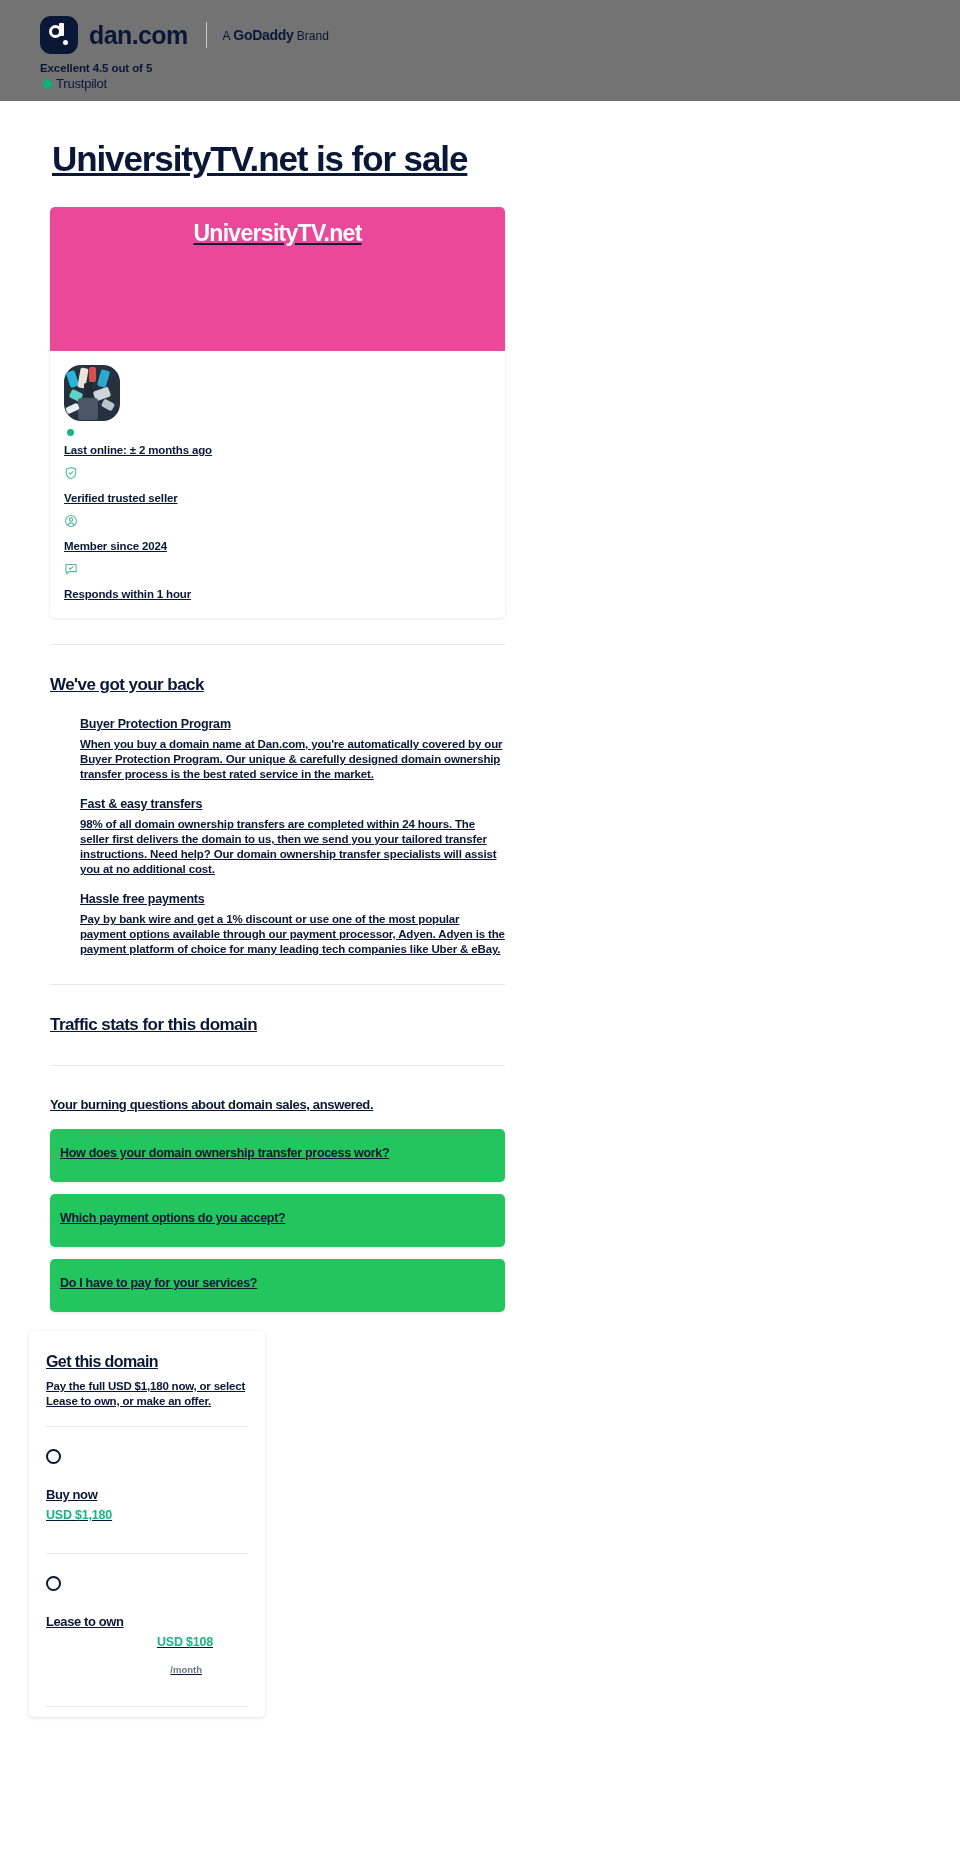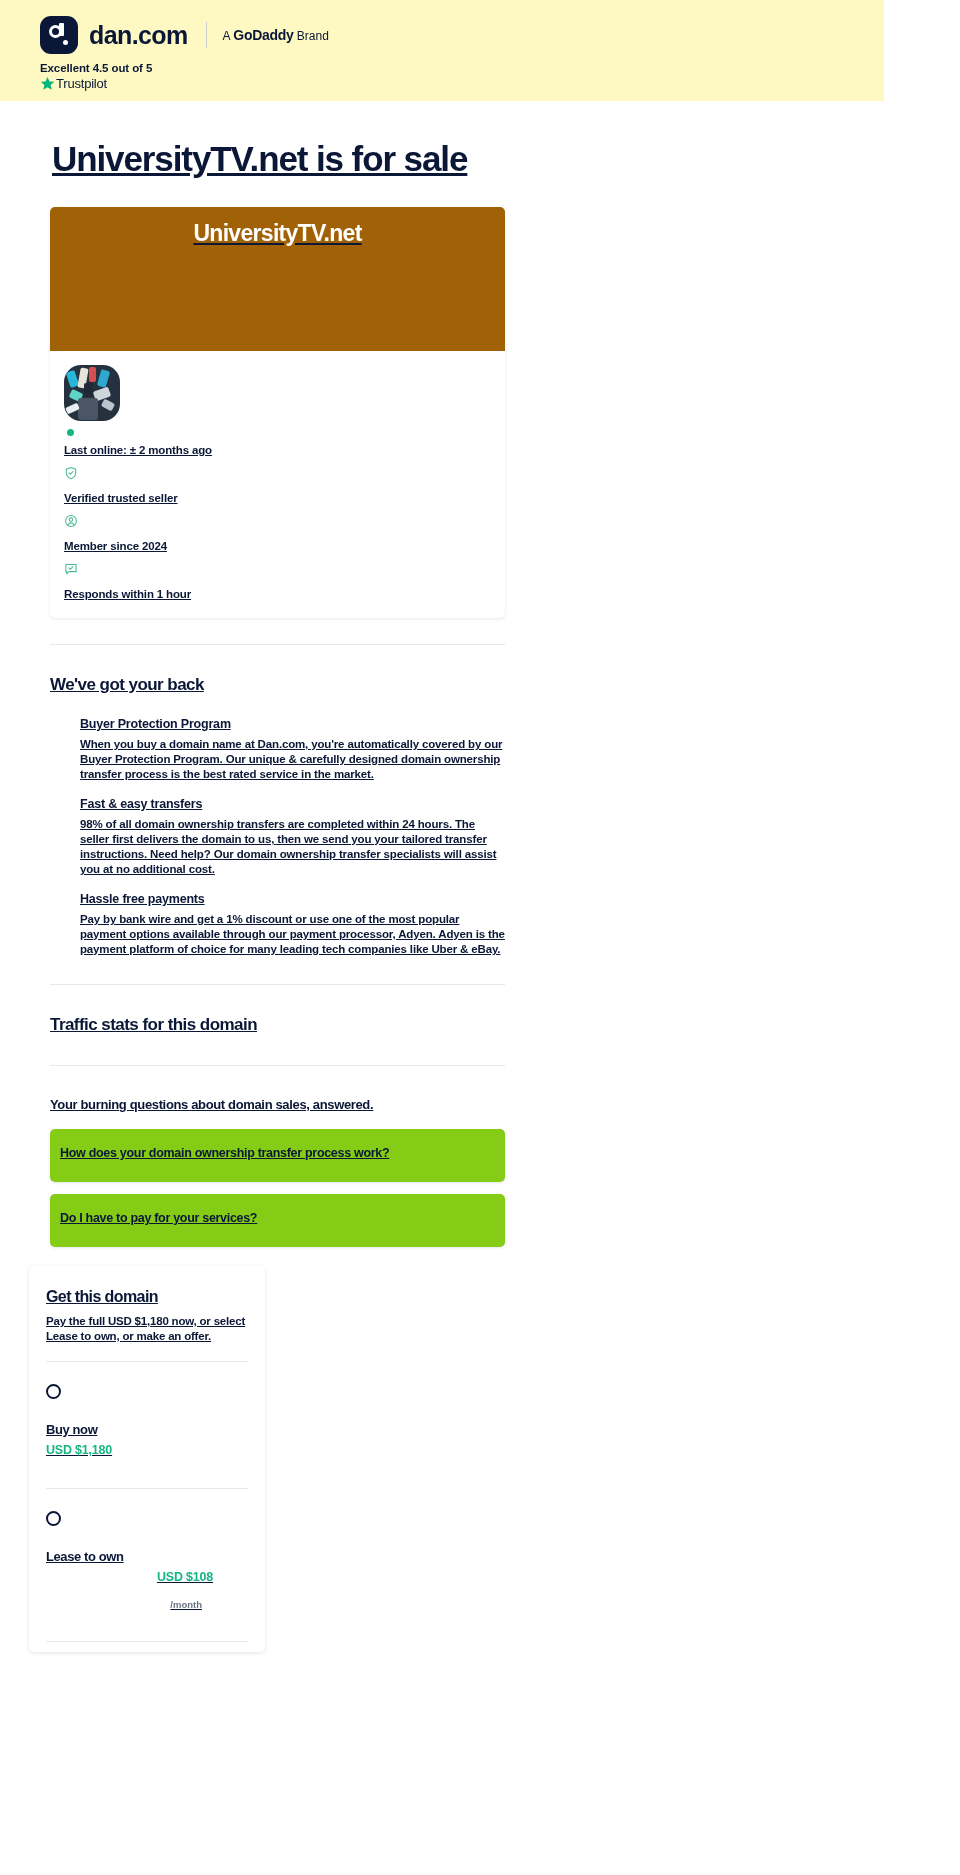--- a/index.html
+++ b/index.html
@@ -9,23 +9,23 @@
     width: 960px;
     min-height: 1875px;
     background: #ffffff;
     font-family: "Liberation Sans", sans-serif;
     color: #0b1736;
     -webkit-font-smoothing: antialiased;
   }
 
   
   .topbar {
-    width: 884px;
+    width: 960px;
     height: 101px;
-    background: #fef9c3;
+    background: #737373;
     position: relative;
   }
   .topbar-inner {
     padding: 14px 0 0 40px;
   }
   .brand-row {
     display: flex;
     align-items: center;
     height: 42px;
   }
@@ -121,21 +121,21 @@
   .listing-card {
     width: 455px;
     margin: 28px 0 0 50px;
     background: #ffffff;
     border-radius: 5px;
     box-shadow: 0 1px 3px rgba(11,23,54,0.10);
     overflow: hidden;
   }
   .domain-banner {
     height: 144px;
-    background: #a16207;
+    background: #ec4899;
     display: flex;
     justify-content: center;
     padding-top: 13px;
   }
   .domain-banner-text {
     color: #ffffff;
     font-size: 23px;
     font-weight: bold;
     letter-spacing: -0.7px;
   }
@@ -220,21 +220,21 @@
     font-size: 11.5px;
     font-weight: bold;
     letter-spacing: -0.15px;
     line-height: 15px;
     color: #0b1736;
   }
 
   
   .faq-list { margin-top: 17px; width: 455px; }
   .faq-card {
-    background: #84cc16;
+    background: #22c55e;
     border-radius: 5px;
     box-shadow: 0 1px 3px rgba(11,23,54,0.11);
     padding: 17px 0 22px 10px;
     margin-bottom: 12px;
   }
   .faq-q {
     font-size: 12.5px;
     font-weight: bold;
     letter-spacing: -0.3px;
     color: #0b1736;
@@ -409,20 +409,23 @@
   </div>
   <div class="rule" style="margin-top:30px"></div>
 
   <div class="section" style="margin-top:31px">
     <div class="section-sub">Your burning questions about domain sales, answered.</div>
     <div class="faq-list">
       <div class="faq-card">
         <div class="faq-q">How does your domain ownership transfer process work?</div>
       </div>
       <div class="faq-card">
+        <div class="faq-q">Which payment options do you accept?</div>
+      </div>
+      <div class="faq-card">
         <div class="faq-q">Do I have to pay for your services?</div>
       </div>
     </div>
   </div>
 
   <div class="purchase-card">
     <div class="purchase-title">Get this domain</div>
     <div class="purchase-desc">Pay the full USD $1,180 now, or select Lease to own, or make an offer.</div>
     <div class="purchase-sep"></div>
 

